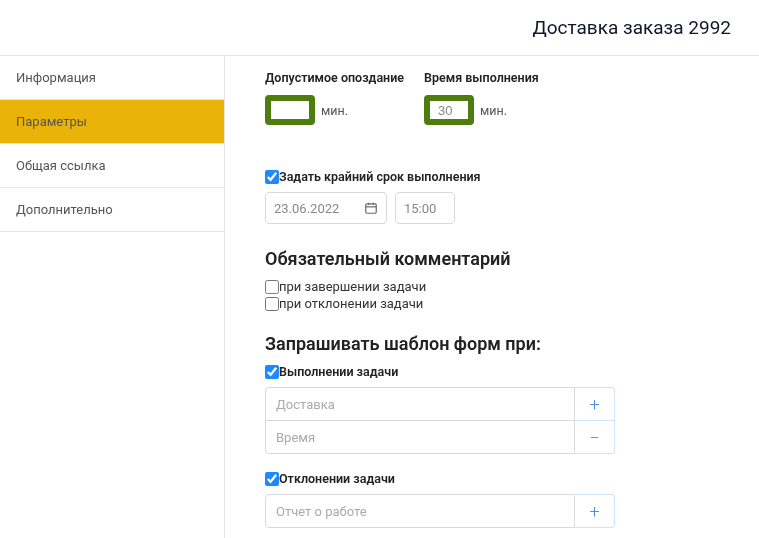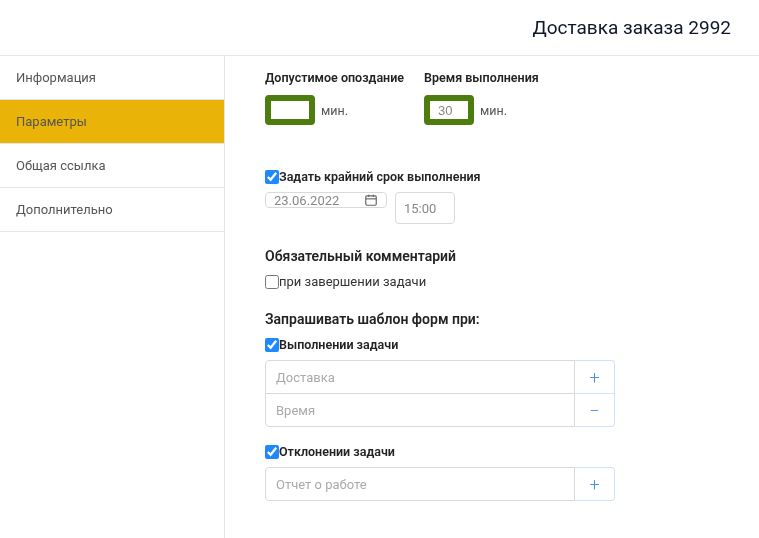--- a/index.html
+++ b/index.html
@@ -103,21 +103,21 @@
     cursor: pointer;
   }
   .date-row {
     display: flex;
     gap: 8px;
     margin-top: 8px;
     margin-bottom: 24px;
   }
   .date-input {
     width: 122px;
-    height: 16px;
+    height: 32px;
     border: 1px solid #d9d9d9;
     border-radius: 4px;
     display: flex;
     align-items: center;
     justify-content: space-between;
     padding: 0 8px;
     font-size: 13px;
     color: #888;
     cursor: pointer;
   }
@@ -127,21 +127,21 @@
     height: 32px;
     border: 1px solid #d9d9d9;
     border-radius: 4px;
     padding: 0 8px;
     font-size: 13px;
     color: #888;
     display: flex;
     align-items: center;
   }
   .section-title {
-    font-size: 14px;
+    font-size: 18px;
     font-weight: 600;
     color: #222;
     margin-bottom: 10px;
   }
   .compact-checks .checkbox-line { margin-bottom: 2px; }
   .compact-checks { margin-bottom: 22px; }
   .template-row {
     display: flex;
     width: 350px;
     margin-bottom: -1px;
@@ -234,20 +234,24 @@
         <span>15:00</span>
       </div>
     </div>
 
     <div class="section-title">Обязательный комментарий</div>
     <div class="compact-checks">
       <div class="checkbox-line">
         <input type="checkbox" style="">
         <label>при завершении задачи</label>
       </div>
+      <div class="checkbox-line">
+        <input type="checkbox" style="">
+        <label>при отклонении задачи</label>
+      </div>
     </div>
 
     <div class="section-title">Запрашивать шаблон форм при:</div>
 
     <div class="checkbox-line bold">
       <input type="checkbox" checked="" style="">
       <label>Выполнении задачи</label>
     </div>
     <div class="template-group">
       <div class="template-row">

